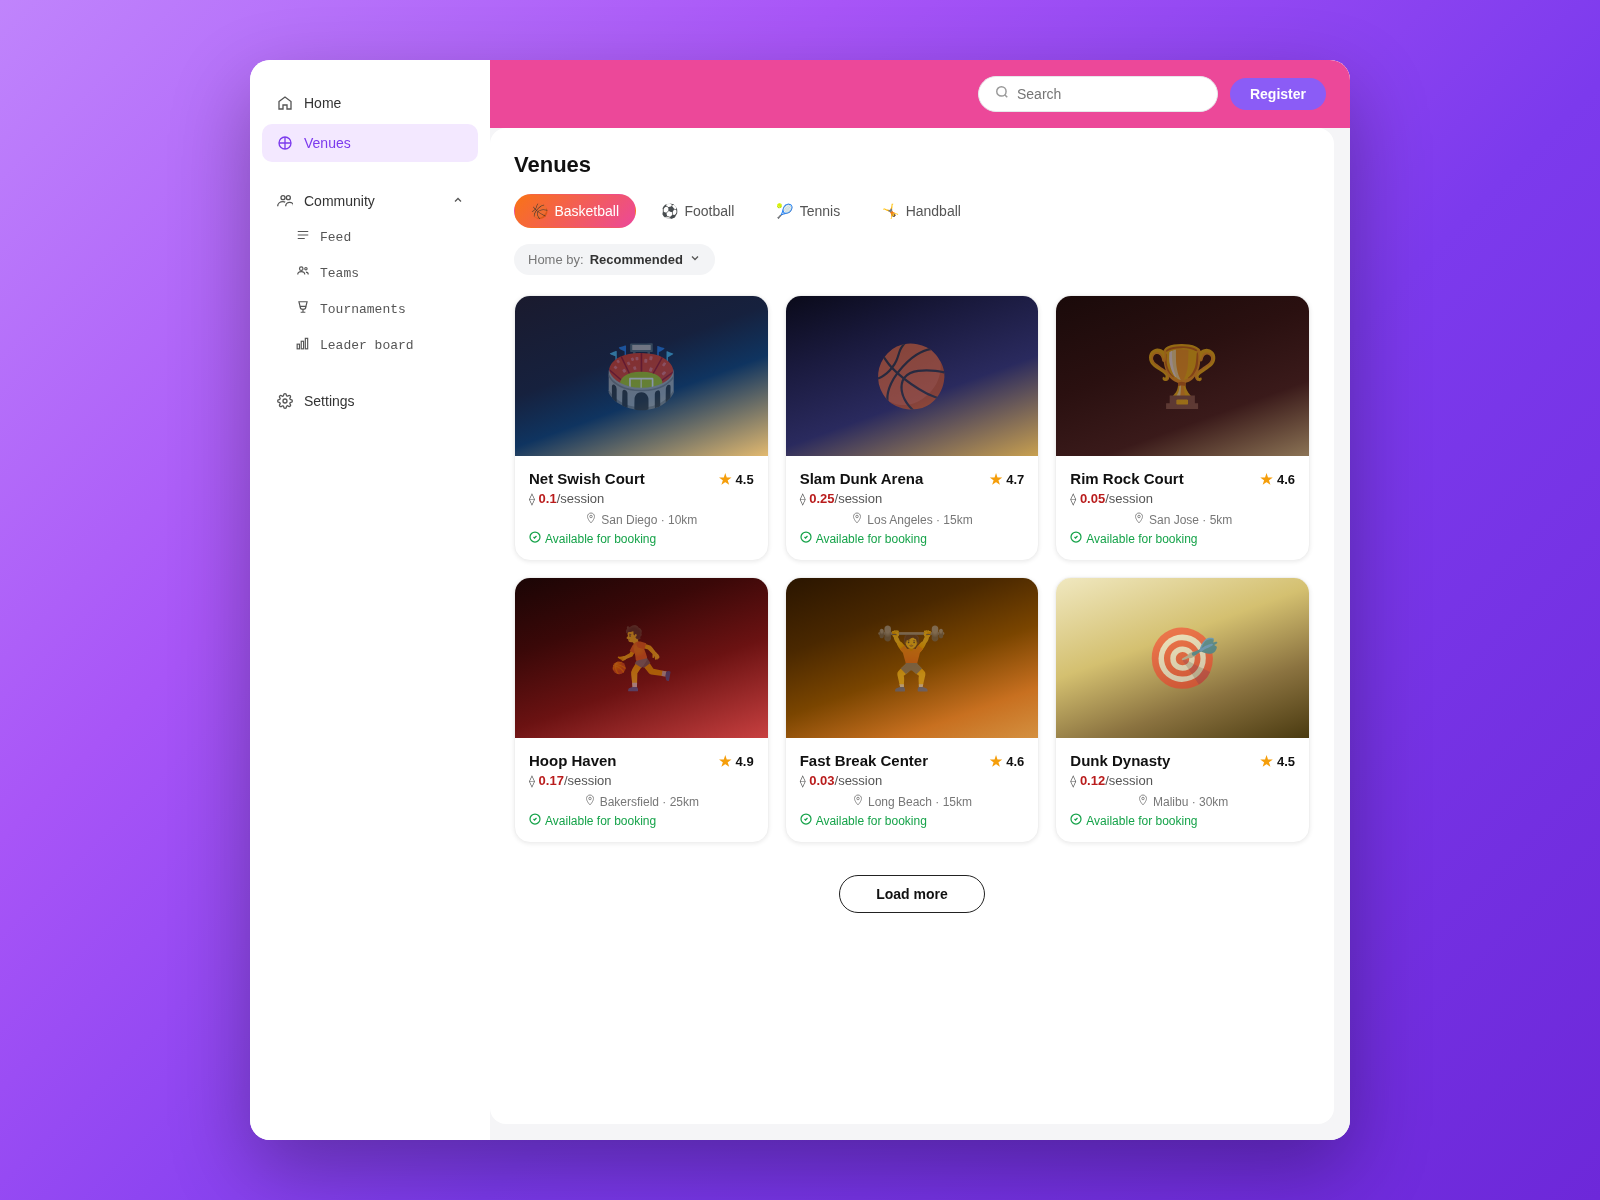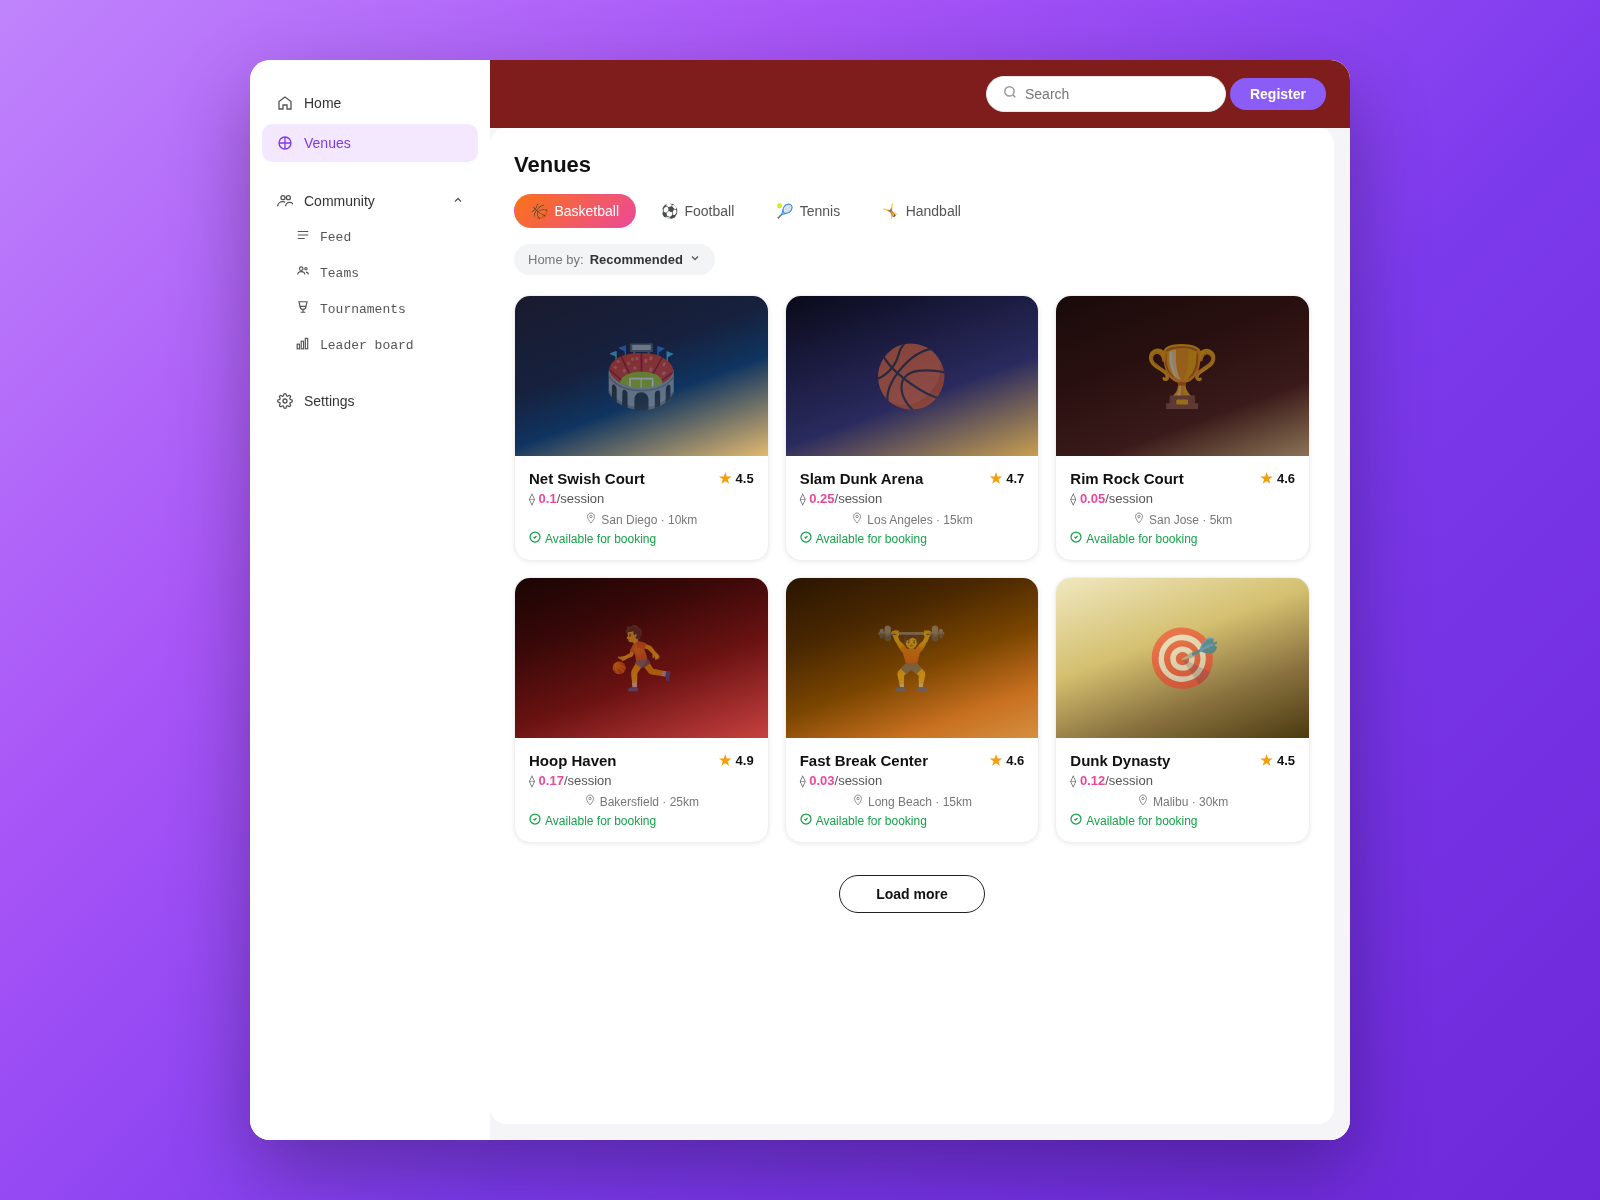--- a/index.html
+++ b/index.html
@@ -101,22 +101,22 @@
       display: flex;
       flex-direction: column;
       overflow: hidden;
     }
     
     .top-bar {
       display: flex;
       align-items: center;
       justify-content: flex-end;
       padding: 16px 24px;
-      gap: 4px;
-      background: #7f1d1d;
+      gap: 12px;
+      background: #ec4899;
     }
     .search-bar {
       display: flex;
       align-items: center;
       background: #fff;
       border: 1px solid #e5e7eb;
       border-radius: 20px;
       padding: 8px 16px;
       gap: 8px;
       width: 240px;
@@ -207,21 +207,21 @@
       border-radius: 16px;
       overflow: hidden;
       box-shadow: 0 1px 4px rgba(0,0,0,0.08);
       border: 1px solid #f0f0f0;
     }
     .venue-info {
       padding: 14px;
     }
     .venue-name-row {
       display: flex;
-      align-items: flex-start;
+      align-items: flex-end;
       justify-content: space-between;
       margin-bottom: 4px;
     }
     .venue-name {
       font-size: 15px;
       font-weight: 700;
       color: #111;
     }
     .venue-rating {
       display: flex;
@@ -230,21 +230,21 @@
       font-size: 13px;
       font-weight: 600;
       color: #111;
     }
     .star-icon { color: #f59e0b; font-size: 14px; }
     .venue-price {
       font-size: 13px;
       color: #555;
       margin-bottom: 6px;
     }
-    .venue-price strong { font-weight: 700; color: #ec4899; }
+    .venue-price strong { font-weight: 700; color: #b91c1c; }
     .venue-meta {
       display: flex;
       align-items: center;
       gap: 4px;
       font-size: 12px;
       color: #777;
       margin-bottom: 4px;
       justify-content: center;
     }
     .venue-booking {

